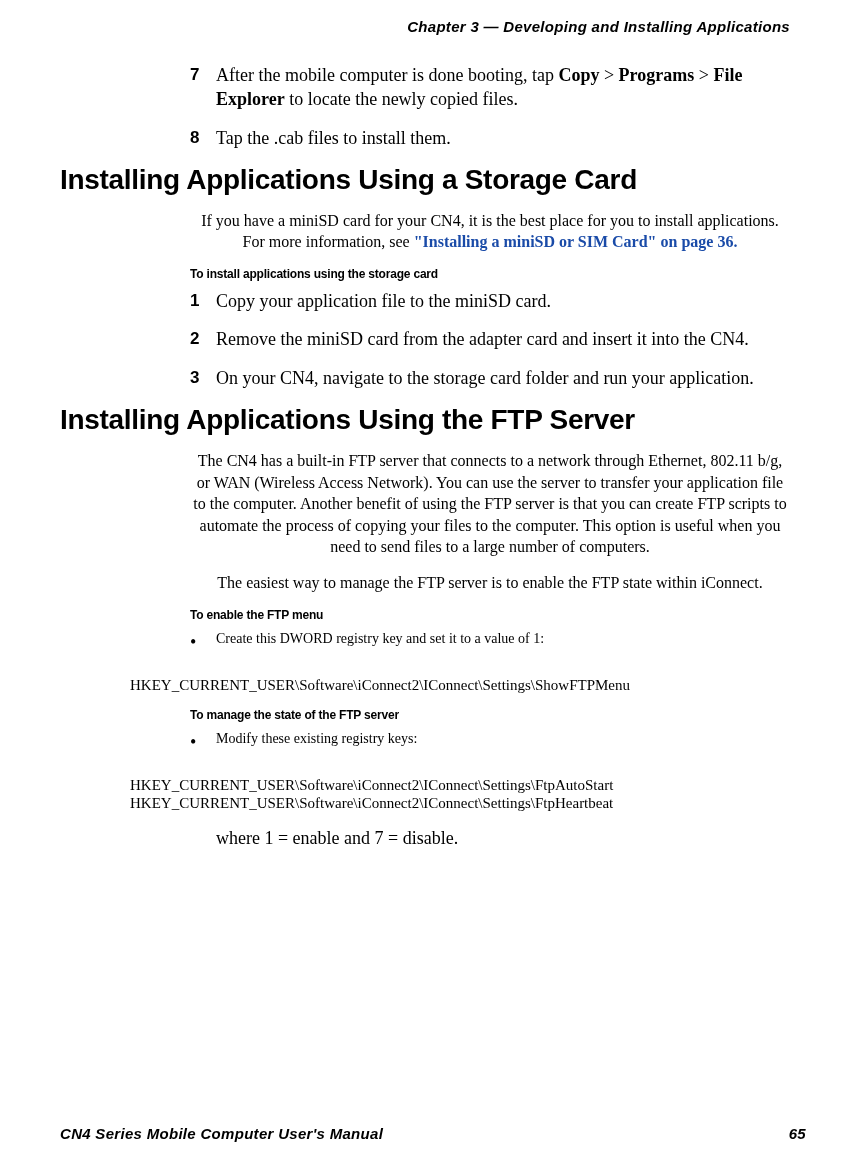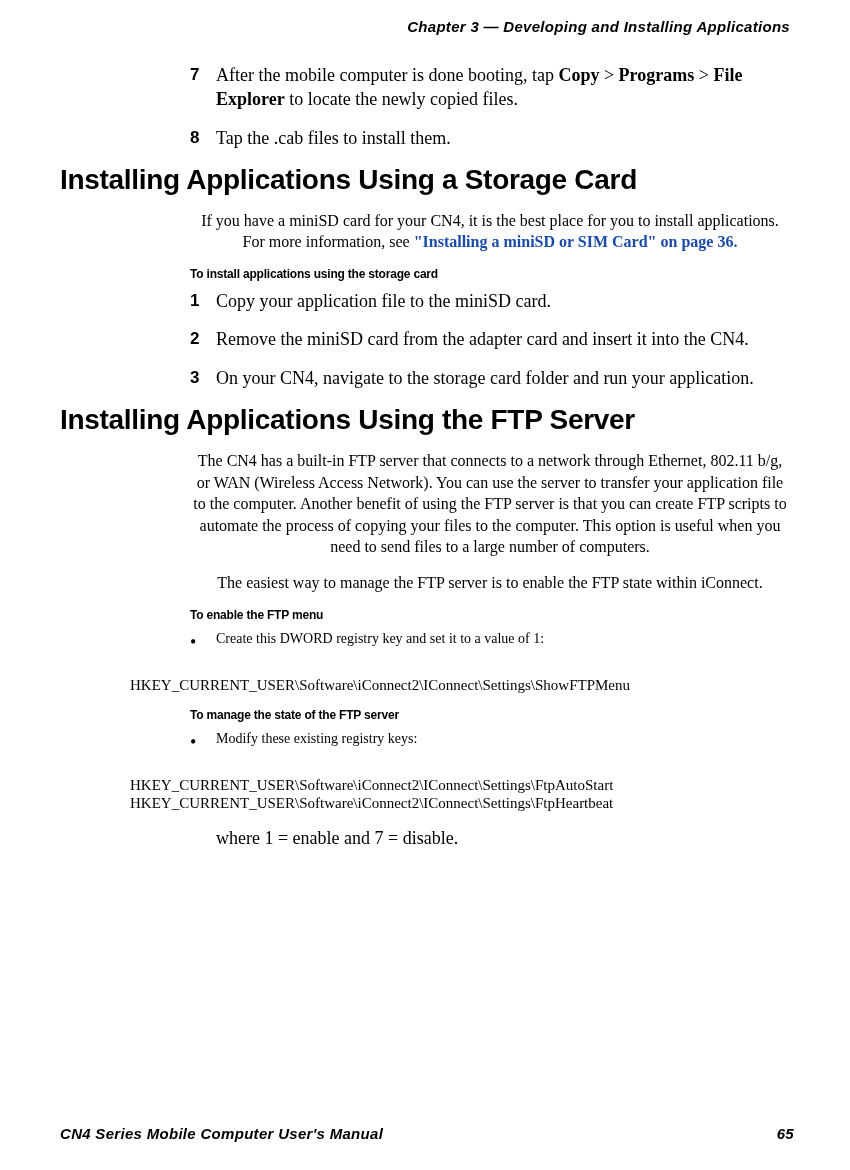--- a/index.html
+++ b/index.html
@@ -96,21 +96,21 @@
       margin-left: 26px;
       font-size: 18px;
       line-height: 1.35;
       margin-bottom: 14px;
     }
     .bold { font-weight: bold; }
     .footer {
       position: absolute;
       bottom: 28px;
       left: 60px;
-      right: 56px;
+      right: 44px;
       display: flex;
       justify-content: space-between;
       font-family: 'Arial Narrow', Arial, sans-serif;
       font-weight: bold;
       font-style: italic;
       font-size: 15px;
       letter-spacing: 0.3px;
     }
   </style>
 </head>

